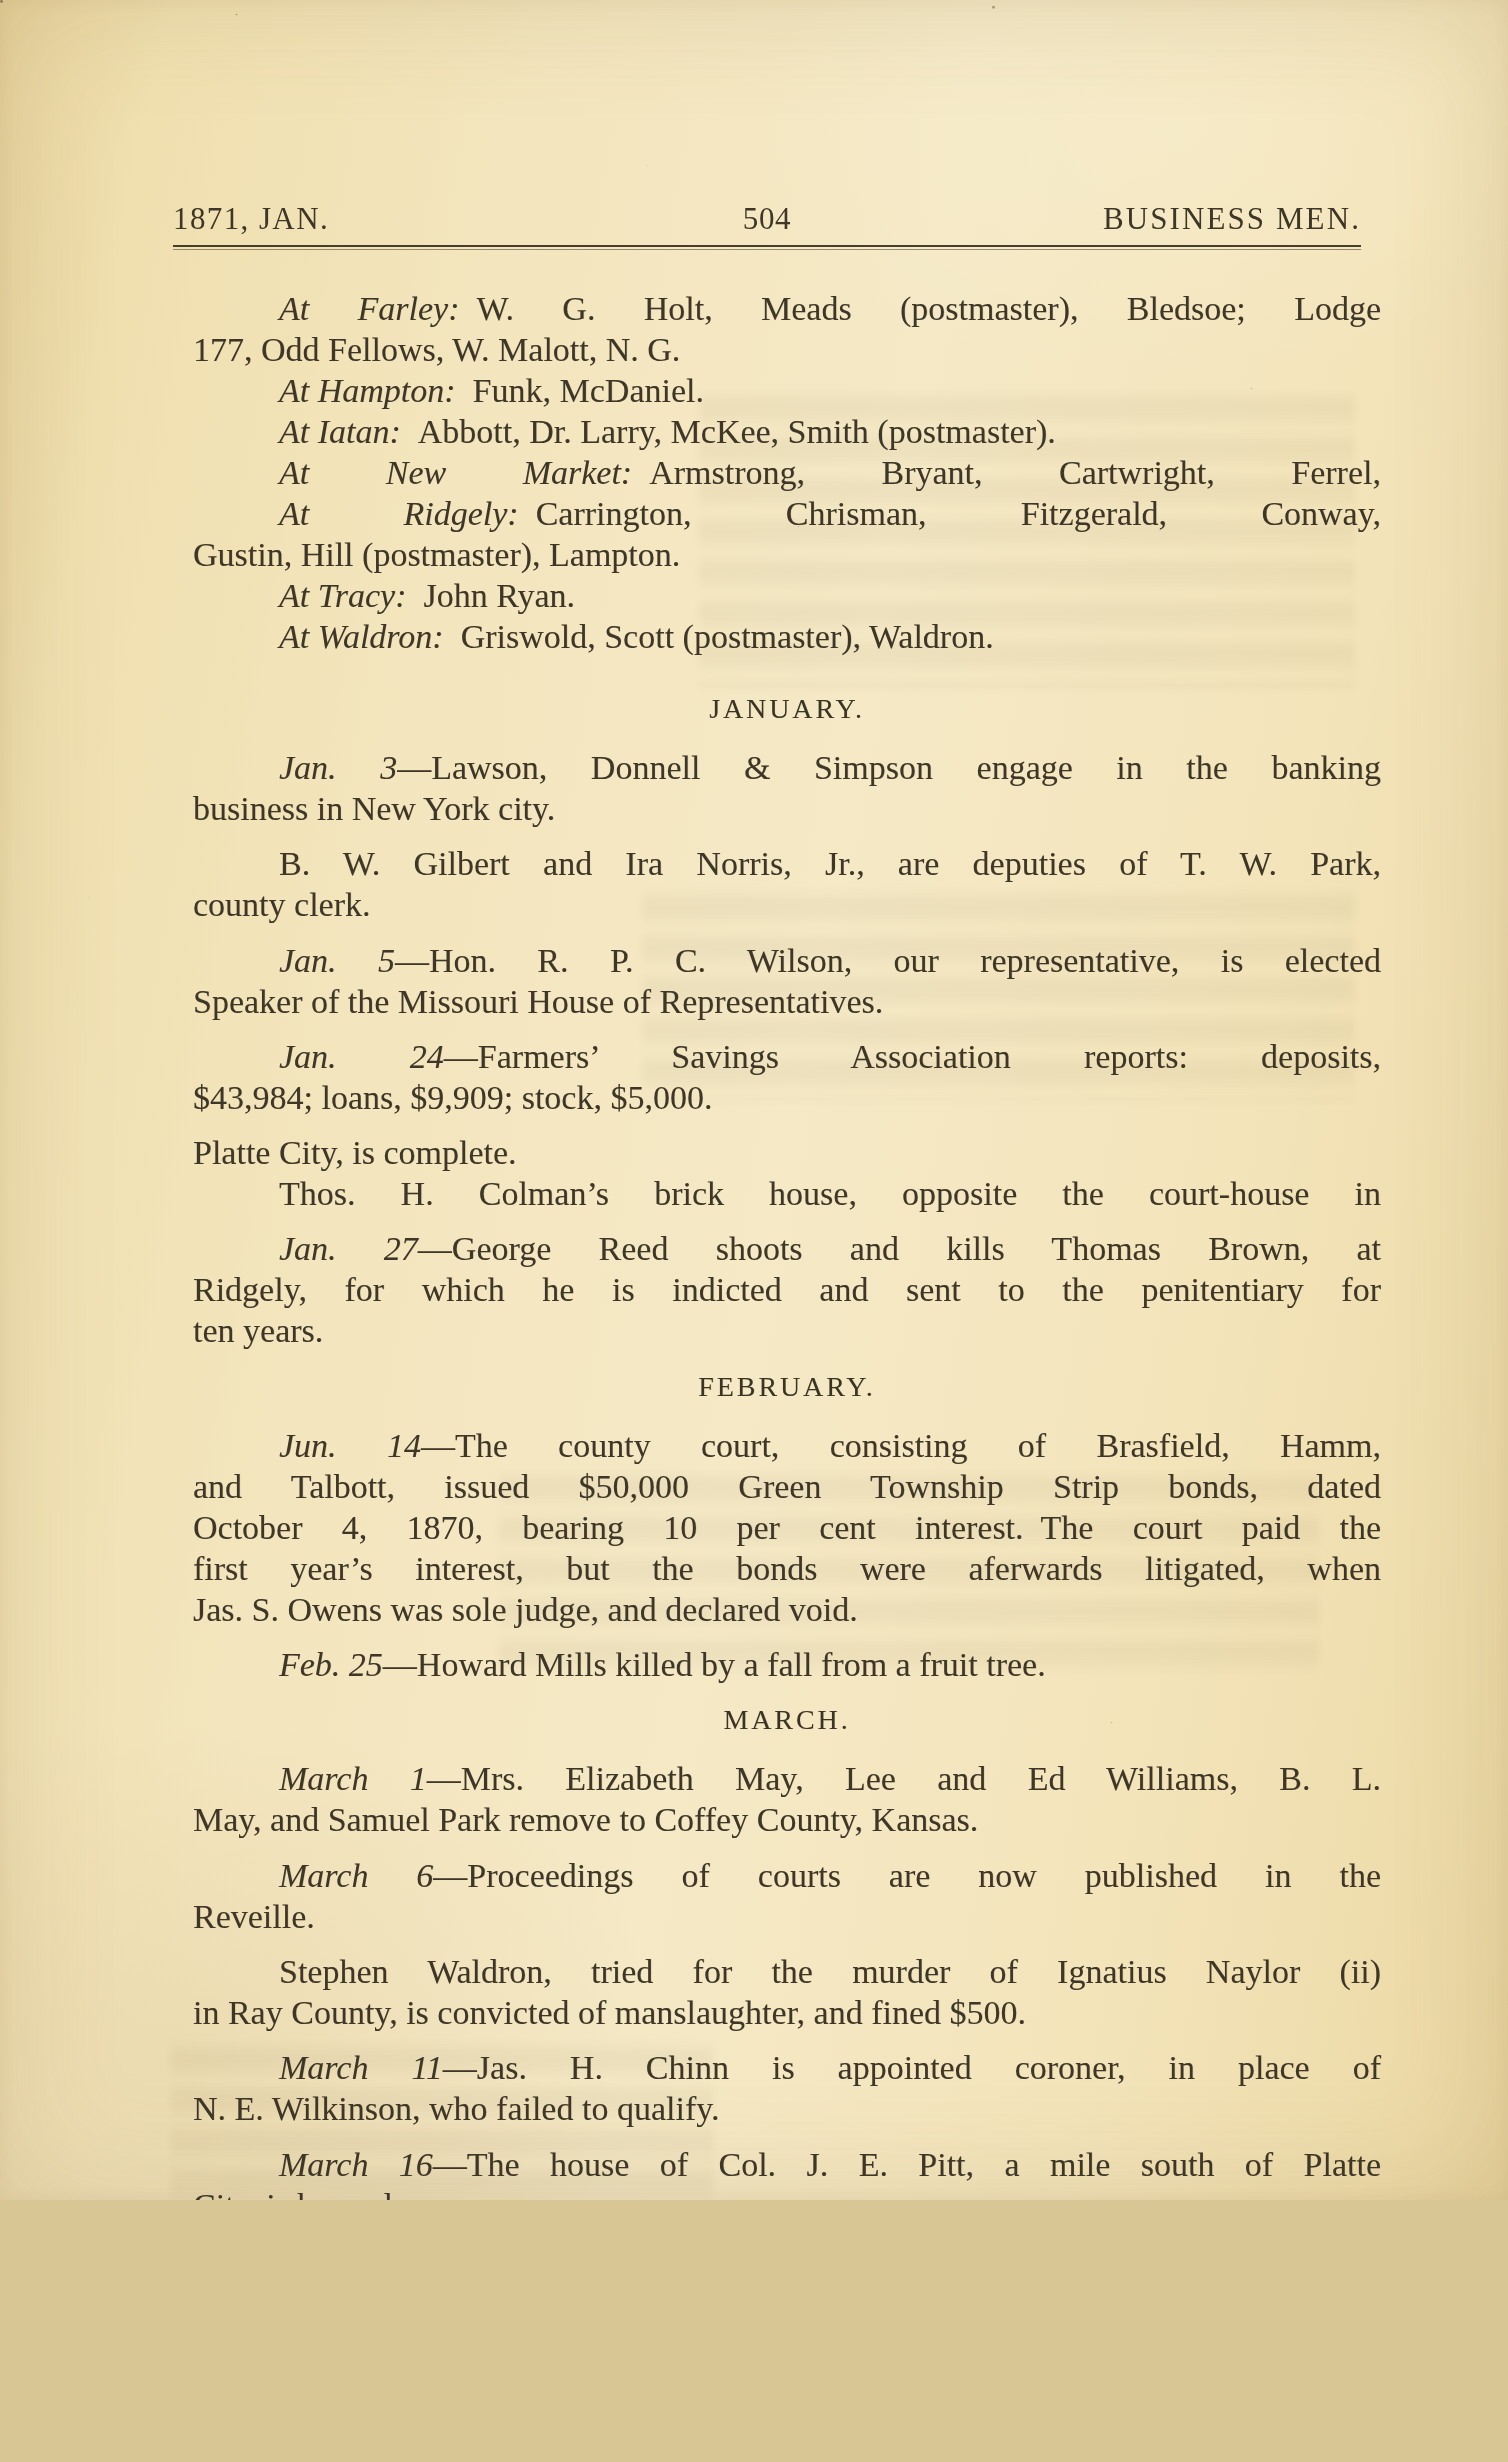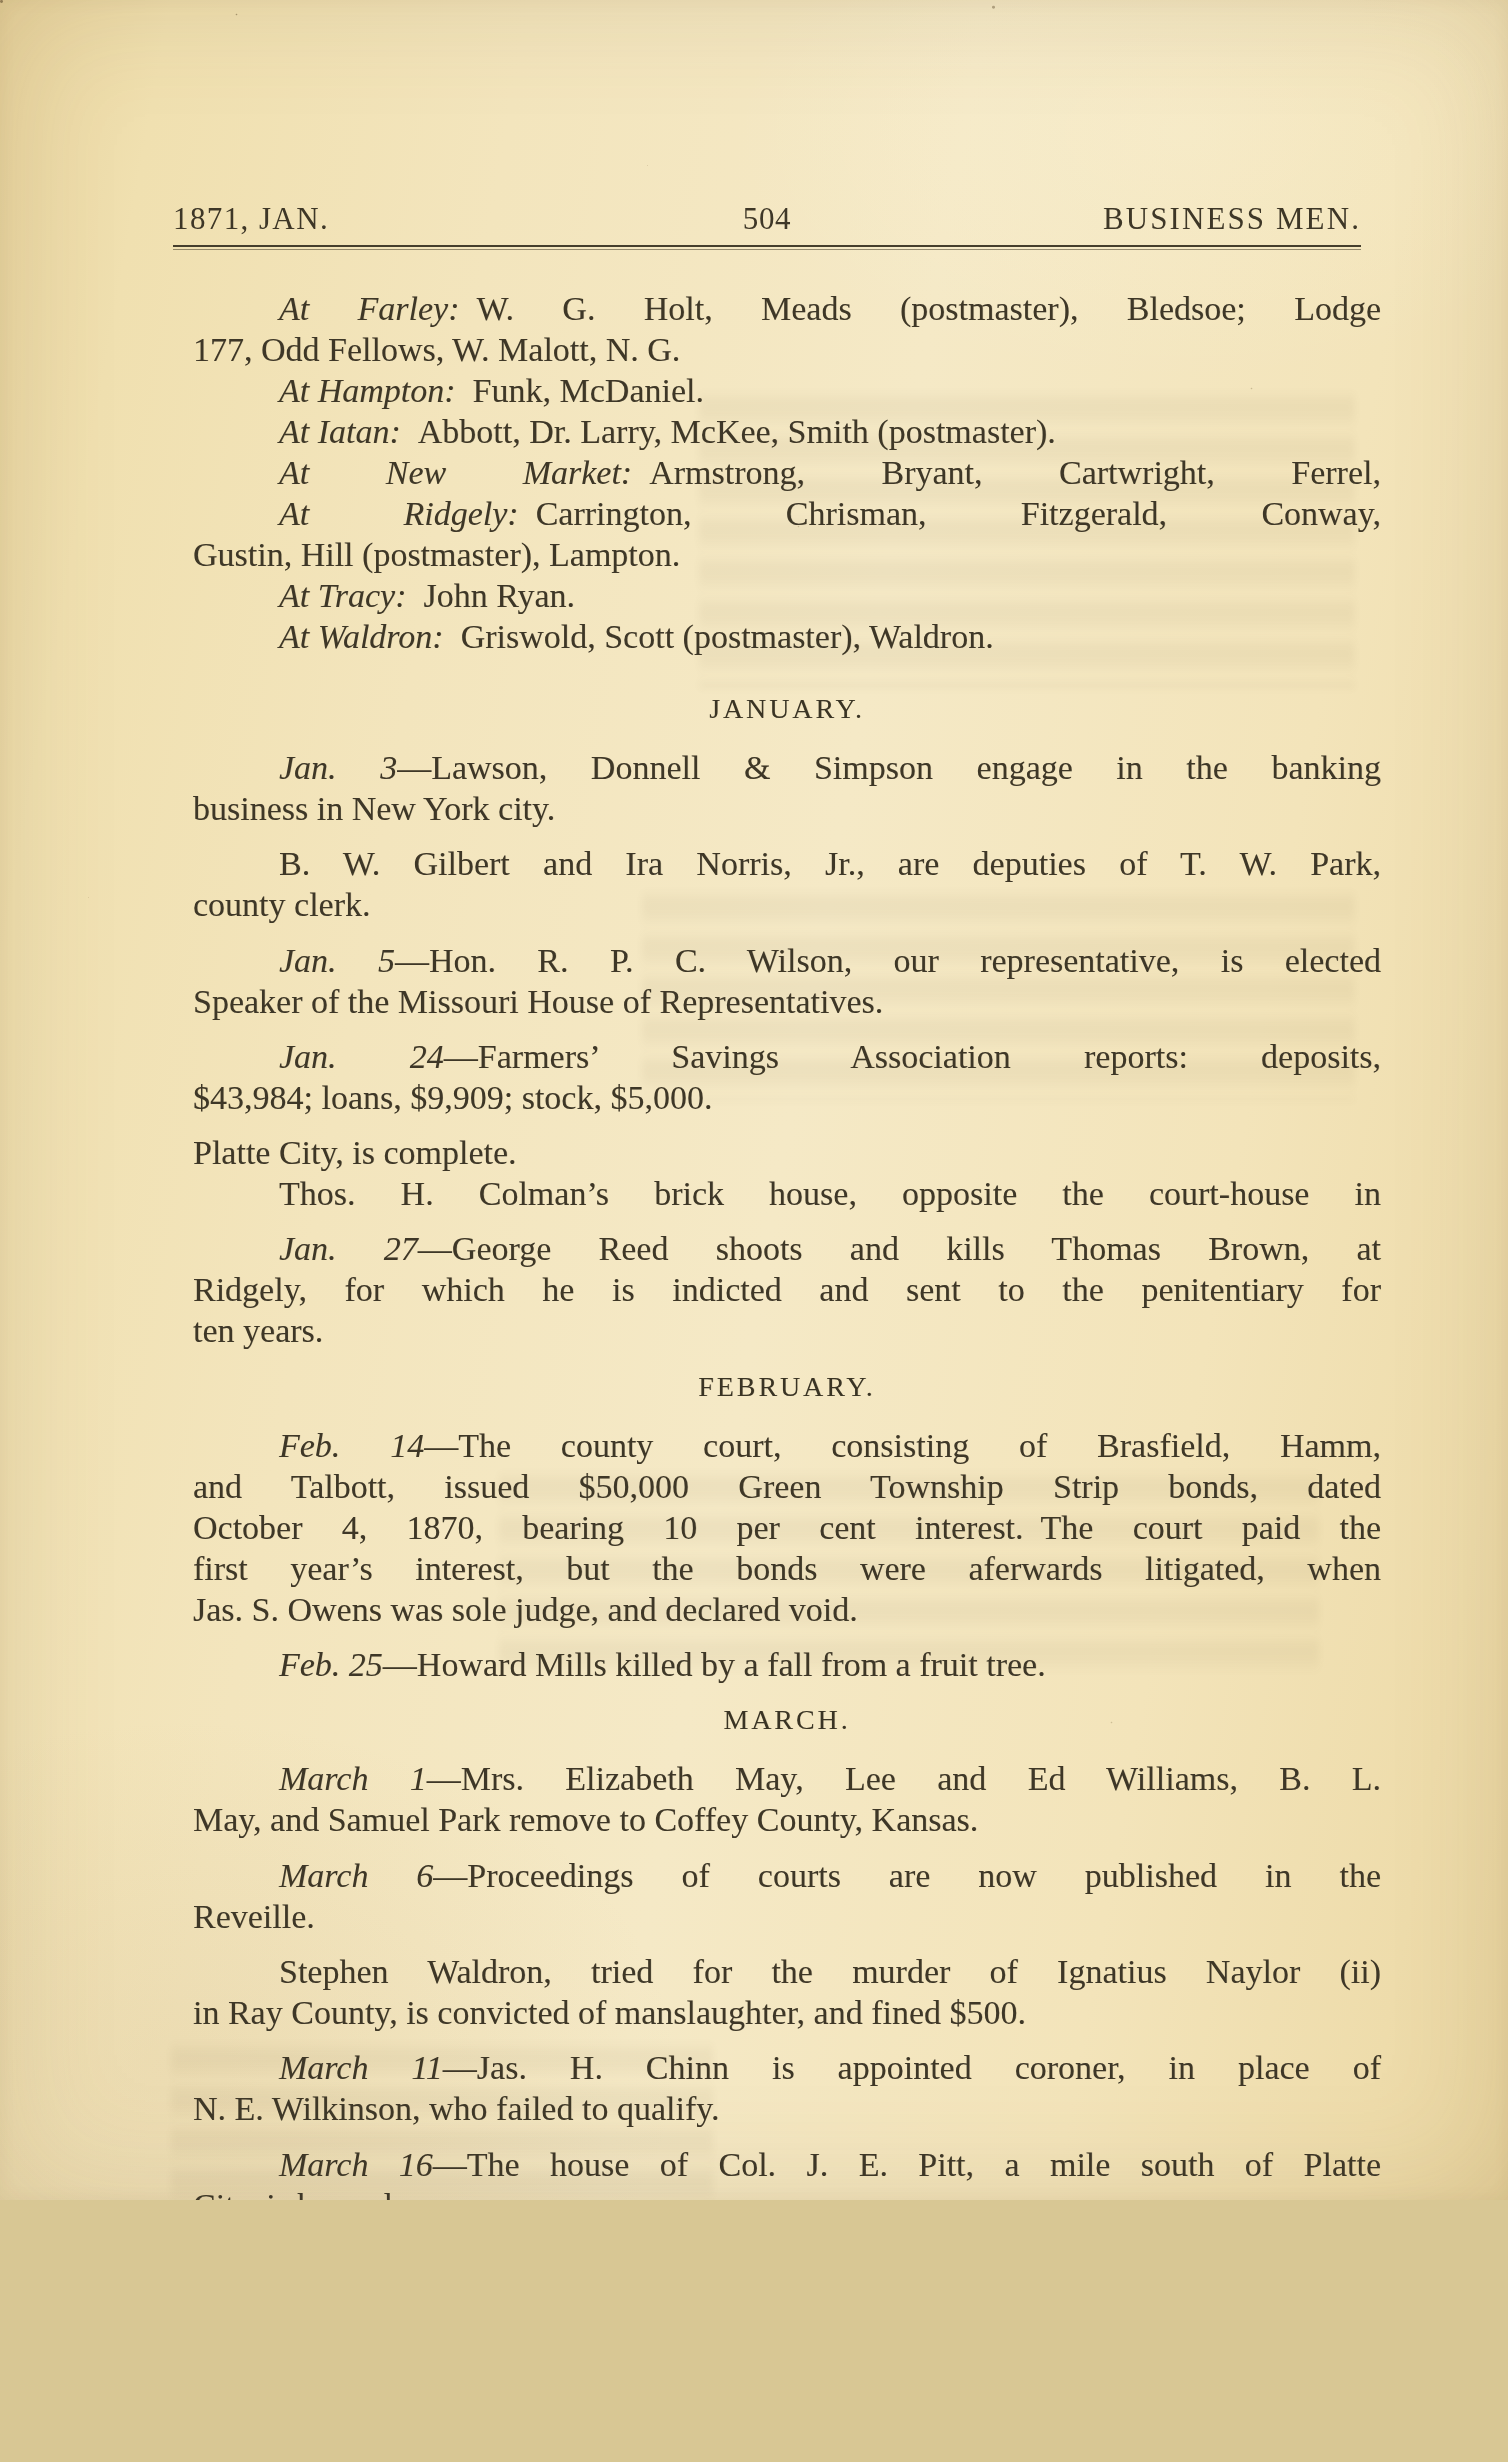--- a/index.html
+++ b/index.html
@@ -127,21 +127,21 @@
       <p>
         <span class="ln first"><i class="lead">Jan. 27</i><span>—George Reed shoots and kills Thomas Brown, at</span></span>
         <span class="ln">Ridgely, for which he is indicted and sent to the penitentiary for</span>
         <span class="ln last">ten years.</span>
       </p>
     </section>
 
     <section>
       <h2 class="sec-heading">FEBRUARY.</h2>
       <p>
-        <span class="ln first"><i class="lead">Feb. 14</i><span>—The county court, consisting of Brasfield, Hamm,</span></span>
+        <span class="ln first"><i class="lead">Jun. 14</i><span>—The county court, consisting of Brasfield, Hamm,</span></span>
         <span class="ln">and Talbott, issued $50,000 Green Township Strip bonds, dated</span>
         <span class="ln">October 4, 1870, bearing 10 per cent interest. The court paid the</span>
         <span class="ln">first year’s interest, but the bonds were aferwards litigated, when</span>
         <span class="ln last">Jas. S. Owens was sole judge, and declared void.</span>
       </p>
       <p>
         <span class="ln first last"><i class="lead">Feb. 25</i><span>—Howard Mills killed by a fall from a fruit tree.</span></span>
       </p>
     </section>
 

